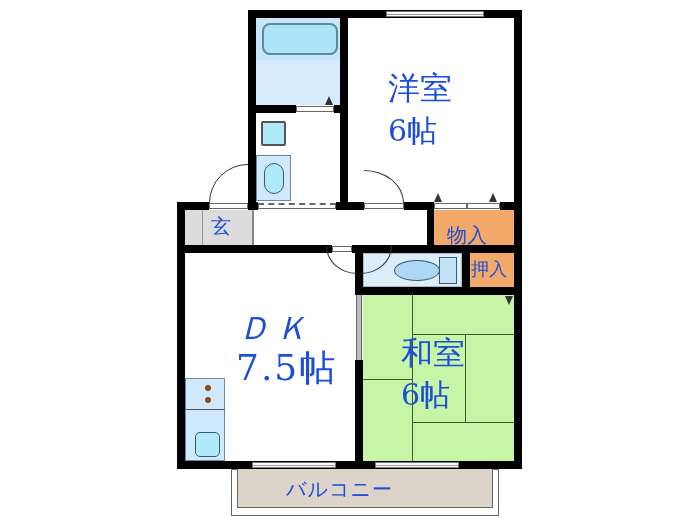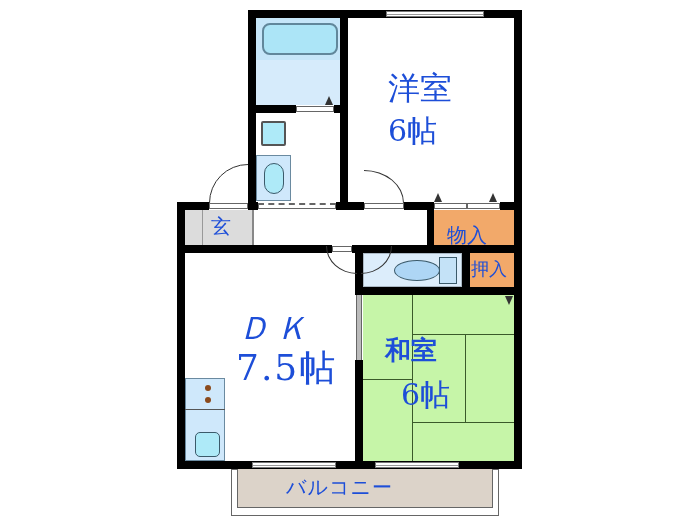--- a/index.html
+++ b/index.html
@@ -118,16 +118,16 @@
 <div class="label" style="left:388px;top:72px;font-size:32px;">洋室</div>
 <div class="label" style="left:388px;top:116px;font-size:30px;">6帖</div>
 
 <div class="label" style="left:211px;top:216px;font-size:20px;">玄</div>
 <div class="label" style="left:447px;top:217px;font-size:20px;margin-top:8px;">物入</div>
 <div class="label" style="left:471px;top:260px;font-size:18px;">押入</div>
 
 <div class="label" style="left:238px;top:312px;font-size:32px;letter-spacing:6px;font-style:italic;">ＤＫ</div>
 <div class="label" style="left:236px;top:350px;font-size:36px;letter-spacing:2px;">7.5帖</div>
 
-<div class="label" style="left:385px;top:337px;font-size:26px;font-weight:bold;">和室</div>
+<div class="label" style="left:401px;top:337px;font-size:32px;">和室</div>
 <div class="label" style="left:401px;top:380px;font-size:30px;">6帖</div>
 
-<div class="label" style="left:286px;top:479px;font-size:20px;letter-spacing:1px;font-family:Liberation Mono, monospace;">バルコニー</div>
+<div class="label" style="left:286px;top:479px;font-size:20px;letter-spacing:1px;">バルコニー</div>
 
 </body></html>

